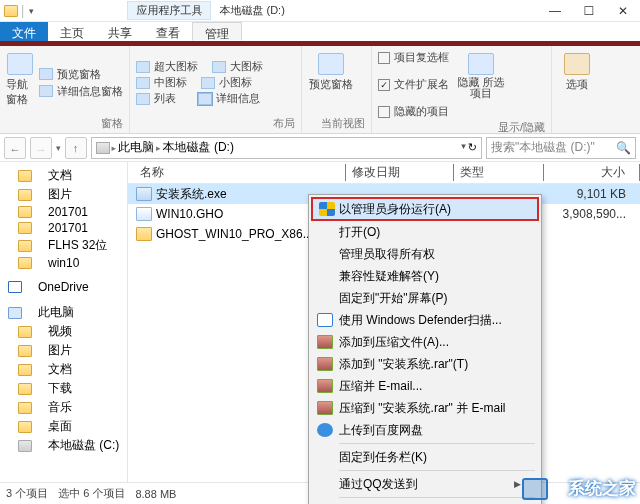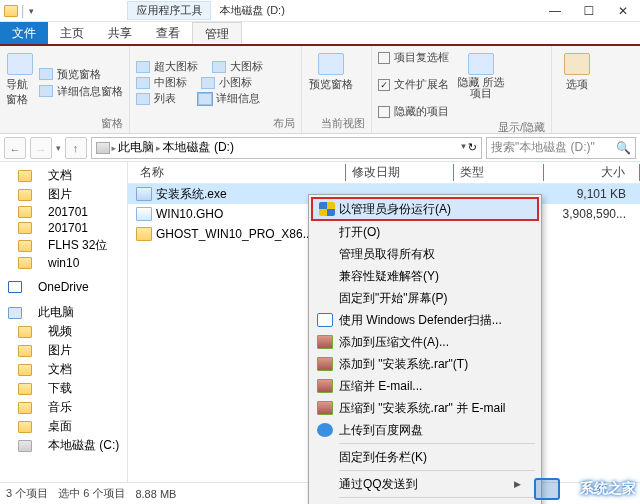--- a/index.html
+++ b/index.html
@@ -4,21 +4,21 @@
 <style>
 * { margin: 0; padding: 0; box-sizing: border-box; font-family: "Microsoft YaHei", "Segoe UI", sans-serif; }
 body { width: 640px; height: 504px; overflow: hidden; background: #fff; position: relative; }
 .titlebar { height: 22px; display: flex; align-items: center; background: #fff; border-bottom: 1px solid #e5e5e5; font-size: 11px; }
 .titlebar .qat { display: flex; align-items: center; gap: 2px; padding: 0 4px; }
 .titlebar .qat .folder-ico { width: 14px; height: 12px; background: linear-gradient(#ffe9a6,#ffd36b); border: 1px solid #d7a63a; border-radius: 1px; }
 .titlebar .tab-like { background: #e9f3fb; border: 1px solid #cfe3f3; padding: 1px 8px; margin-left: 90px; font-size: 11px; color: #333; }
 .titlebar .title { margin-left: 8px; color: #333; }
 .titlebar .winbtns { margin-left: auto; display: flex; }
 .titlebar .winbtns div { width: 34px; height: 22px; display: flex; align-items: center; justify-content: center; color: #333; font-size: 12px; }
-.tabs { height: 24px; background: #fff; display: flex; align-items: stretch; border-bottom: 2px solid #7f1d1d; font-size: 12px; }
+.tabs { height: 24px; background: #fff; display: flex; align-items: stretch; border-bottom: 5px solid #7f1d1d; font-size: 12px; }
 .tabs .tab { padding: 3px 12px; color: #333; }
 .tabs .tab.file { background: #1979ca; color: #fff; }
 .tabs .tab.active { border: 1px solid #d8d8d8; border-bottom: 1px solid #fff; background: #f5f5f5; }
 .ribbon { height: 88px; background: #f5f5f5; border-bottom: 1px solid #d8d8d8; display: flex; font-size: 11px; color: #444; }
 .rgroup { border-right: 1px solid #e2e2e2; display: flex; flex-direction: column; padding: 4px 6px 0 6px; }
 .rgroup .body { flex: 1; display: flex; gap: 6px; }
 .rgroup .label { text-align: right; color: #777; font-size: 11px; padding: 1px 0 2px; }
 .bigbtn { width: 46px; display: flex; flex-direction: column; align-items: center; gap: 2px; padding-top: 3px; }
 .bigbtn .ic { width: 26px; height: 22px; background: #dbeaff; border: 1px solid #9ec3e6; border-radius: 2px; }
 .rrow { display: flex; flex-direction: column; gap: 2px; justify-content: center; }
@@ -55,21 +55,21 @@
 .status { height: 22px; border-top: 1px solid #e5e5e5; display: flex; align-items: center; font-size: 11px; color: #444; padding: 0 6px; gap: 10px; }
 .ctxmenu { position: absolute; left: 308px; top: 194px; width: 234px; background: #f2f2f2; border: 1px solid #a7a7a7; box-shadow: 2px 3px 6px rgba(0,0,0,.25); font-size: 12px; padding: 2px; }
 .ctxmenu .mi { display: flex; align-items: center; height: 22px; padding: 0 18px 0 28px; position: relative; white-space: nowrap; }
 .ctxmenu .mi.hl { background: #d5e8fb; border: 2px solid #d02a2a; height: 24px; padding-left: 26px; }
 .ctxmenu .sep { height: 1px; background: #d4d4d4; margin: 2px 4px 2px 28px; }
 .ctxmenu .mi .mico { position: absolute; left: 6px; width: 16px; height: 14px; }
 .ctxmenu .mi .mico.shield { background: conic-gradient(#f3c500 0 25%, #2e7dd7 25% 50%, #f3c500 50% 75%, #2e7dd7 75% 100%); border-radius: 2px; }
 .ctxmenu .mi .mico.rar { background: linear-gradient(#d98,#a55); border: 1px solid #7a3; border-radius: 1px; }
 .ctxmenu .mi .mico.cloud { background: #3a8fe0; border-radius: 50%; }
 .ctxmenu .mi .arrow { margin-left: auto; color: #555; font-size: 9px; }
-.watermark { position: absolute; right: 4px; bottom: 4px; display: flex; align-items: center; gap: 20px; color: #fff; text-shadow: 0 0 3px #2b79c7, 0 0 5px #2b79c7; font-size: 14px; font-weight: 600; pointer-events: none; }
+.watermark { position: absolute; right: 4px; bottom: 4px; display: flex; align-items: center; gap: 20px; color: #fff; text-shadow: 0 0 3px #2b79c7, 0 0 5px #2b79c7; font-size: 17px; font-weight: 600; pointer-events: none; }
 .watermark .logo { width: 26px; height: 22px; border: 2px solid #2b79c7; border-radius: 3px; background: rgba(43,121,199,.3); }
 </style>
 </head>
 <body>
 
 <div class="titlebar">
   <div class="qat">
     <span class="folder-ico"></span>
     <span style="color:#aaa">│</span>
     <span style="font-size:9px;color:#555">▾</span>

